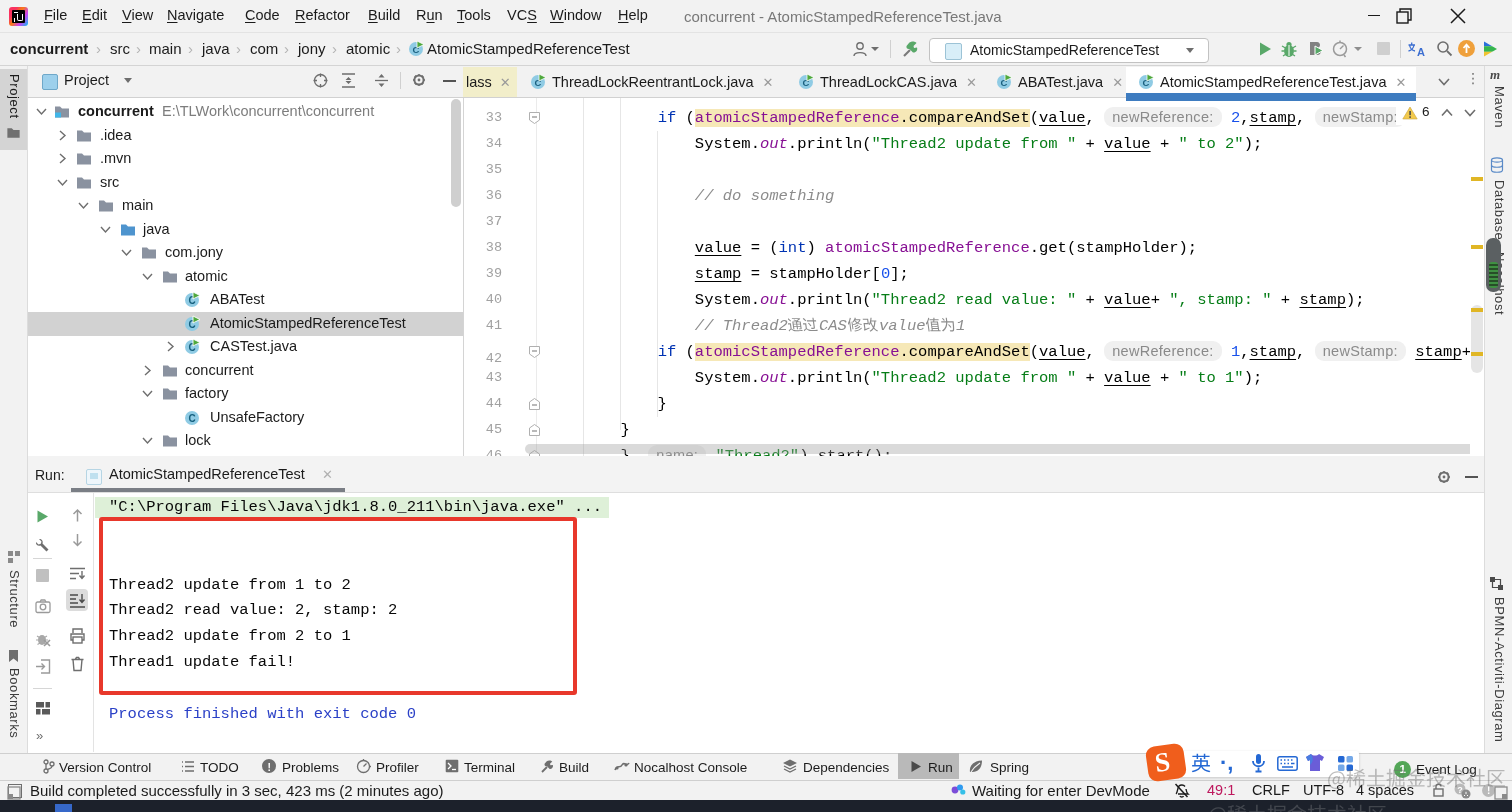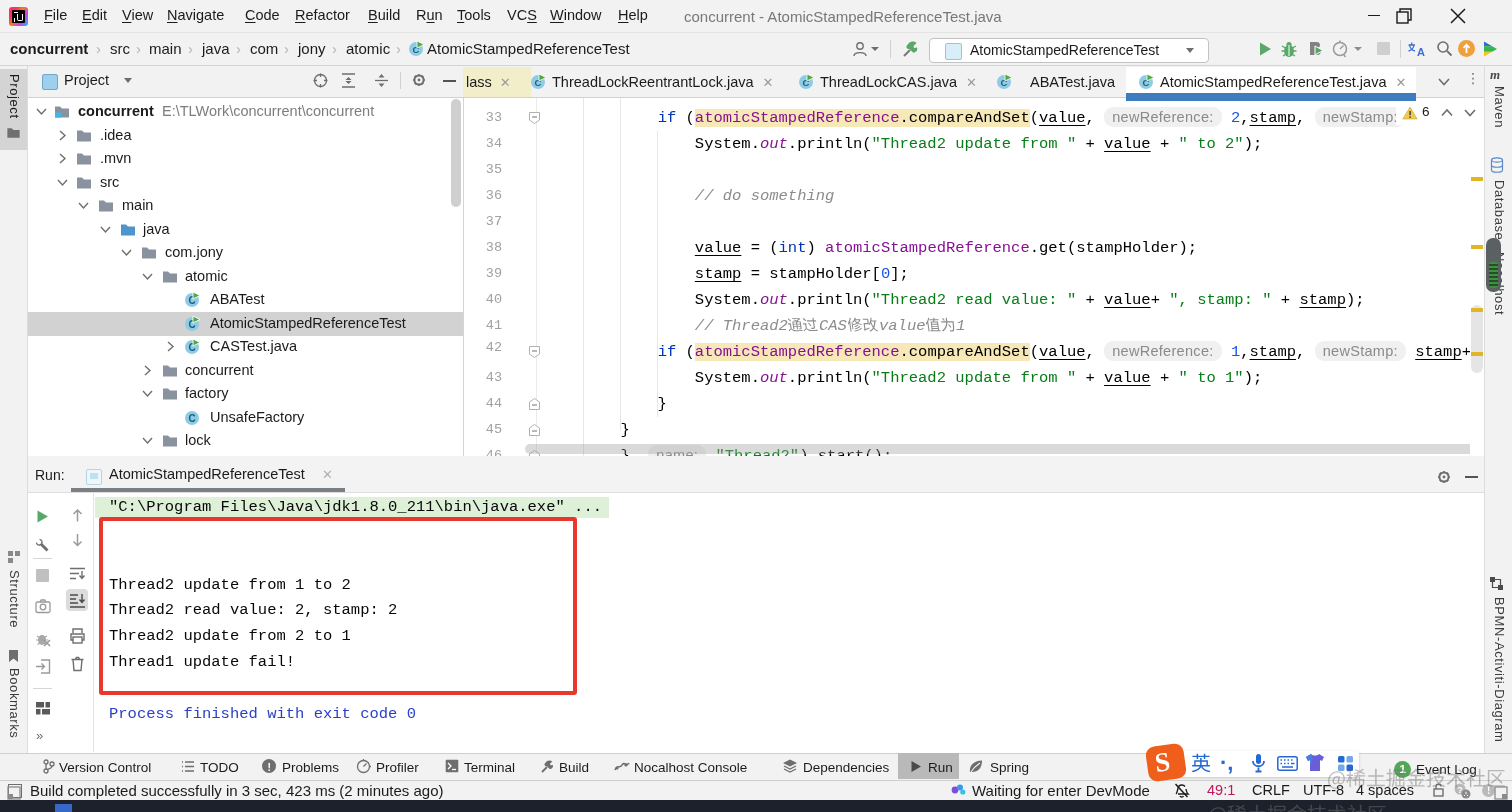--- a/index.html
+++ b/index.html
@@ -187,36 +187,36 @@
     <path d="M7.5 1 L4.5 4.5 H10.5 Z M7.5 14 L4.5 10.5 H10.5 Z" fill="#6e6e6e"></path>
   </svg>
 <div class="sep" style="left:400px;top:72px;height:17px"></div>
 <svg class="abs" style="left:411px;top:72px" width="16" height="16" viewBox="0 0 16 16">
     <circle cx="8" cy="8" r="4.6" fill="none" stroke="#6e6e6e" stroke-width="2"></circle>
     <circle cx="8" cy="8" r="1.4" fill="#6e6e6e"></circle>
     <path d="M8 2.2 V4 M8 12 V13.8 M2.2 8 H4 M12 8 H13.8 M3.9 3.9 L5.2 5.2 M10.8 10.8 L12.1 12.1 M12.1 3.9 L10.8 5.2 M5.2 10.8 L3.9 12.1" stroke="#6e6e6e" stroke-width="2.2"></path>
   </svg>
 <div class="abs" style="left:443px;top:80px;width:13px;height:1.6px;background:#545454"></div>
 
-<div class="abs tab" style="left:463px;width:68px;background:#f2eeca"><span style="margin-left:3px">lass</span><span class="tx" style="margin-left:8px">✕</span></div>
+<div class="abs tab" style="left:463px;width:54px;background:#f2eeca"><span style="margin-left:3px">lass</span><span class="tx" style="margin-left:8px">✕</span></div>
 <div class="abs tab" style="left:530px"><svg style="display:inline-block;vertical-align:-3px" width="16" height="16" viewBox="0 0 16 16">
       <circle cx="8" cy="8" r="7" fill="#8fcbe4"></circle>
       <text x="8" y="11.5" font-size="9.5" fill="#1a5f7e" text-anchor="middle" font-weight="bold" font-family="Liberation Sans">C</text>
       <path d="M9 0 L16 3.5 L9 7 Z" fill="#4fa83d" stroke="#fff" stroke-width="0.8"></path>
     </svg><span style="margin-left:6px">ThreadLockReentrantLock.java</span><span class="tx" style="margin-left:9px">✕</span></div>
 <div class="abs tab" style="left:798px"><svg style="display:inline-block;vertical-align:-3px" width="16" height="16" viewBox="0 0 16 16">
       <circle cx="8" cy="8" r="7" fill="#8fcbe4"></circle>
       <text x="8" y="11.5" font-size="9.5" fill="#1a5f7e" text-anchor="middle" font-weight="bold" font-family="Liberation Sans">C</text>
       <path d="M9 0 L16 3.5 L9 7 Z" fill="#4fa83d" stroke="#fff" stroke-width="0.8"></path>
     </svg><span style="margin-left:6px">ThreadLockCAS.java</span><span class="tx" style="margin-left:9px">✕</span></div>
 <div class="abs tab" style="left:996px"><svg style="display:inline-block;vertical-align:-3px" width="16" height="16" viewBox="0 0 16 16">
       <circle cx="8" cy="8" r="7" fill="#8fcbe4"></circle>
       <text x="8" y="11.5" font-size="9.5" fill="#1a5f7e" text-anchor="middle" font-weight="bold" font-family="Liberation Sans">C</text>
       <path d="M9 0 L16 3.5 L9 7 Z" fill="#4fa83d" stroke="#fff" stroke-width="0.8"></path>
-    </svg><span style="margin-left:18px">ABATest.java</span><span class="tx" style="margin-left:9px">✕</span></div>
+    </svg><span style="margin-left:6px">ABATest.java</span><span class="tx" style="margin-left:9px">✕</span></div>
 <div class="abs tab" style="left:1126px;width:290px;background:#fff"></div>
 <div class="abs tab" style="left:1138px"><svg style="display:inline-block;vertical-align:-3px" width="16" height="16" viewBox="0 0 16 16">
       <circle cx="8" cy="8" r="7" fill="#8fcbe4"></circle>
       <text x="8" y="11.5" font-size="9.5" fill="#1a5f7e" text-anchor="middle" font-weight="bold" font-family="Liberation Sans">C</text>
       <path d="M9 0 L16 3.5 L9 7 Z" fill="#4fa83d" stroke="#fff" stroke-width="0.8"></path>
     </svg><span style="margin-left:6px">AtomicStampedReferenceTest.java</span><span class="tx" style="margin-left:9px">✕</span></div>
 <div class="abs" style="left:1126px;top:93px;width:290px;height:8px;background:#3e7cc0"></div>
 <svg class="abs" style="left:1437px;top:76px" width="14" height="12" viewBox="0 0 14 12">
     <path d="M2 3 L7 8.5 L12 3" fill="none" stroke="#6e6e6e" stroke-width="1.6"></path>
   </svg>
@@ -387,21 +387,21 @@
  <div class="abs" style="left:193px;top:33px;width:1px;height:286px;background:#e6e6e6"></div>
  <div class="ln" style="left:0;top:7px">33</div>
     <div class="ln" style="left:0;top:33px">34</div>
  <div class="ln" style="left:0;top:59px">35</div>
     <div class="ln" style="left:0;top:85px">36</div>
  <div class="ln" style="left:0;top:111px">37</div>
     <div class="ln" style="left:0;top:137px">38</div>
  <div class="ln" style="left:0;top:163px">39</div>
     <div class="ln" style="left:0;top:189px">40</div>
  <div class="ln" style="left:0;top:215px">41</div>
-    <div class="ln" style="left:0;top:237px">42</div>
+    <div class="ln" style="left:0;top:248px">42</div>
  <div class="ln" style="left:0;top:267px">43</div>
     <div class="ln" style="left:0;top:293px">44</div>
  <div class="ln" style="left:0;top:319px">45</div>
     <div class="ln" style="left:0;top:345px">46</div>
  <svg class="abs" style="left:64px;top:13px" width="13" height="14" viewBox="0 0 13 14">
       <path d="M1.5 1.5 H11.5 V9 L6.5 12.5 L1.5 9 Z" fill="#fff" stroke="#b0b0b0"></path>
       <path d="M4 6 H9" stroke="#8a8a8a" stroke-width="1.2"></path>
     </svg>
  <svg class="abs" style="left:64px;top:247px" width="13" height="14" viewBox="0 0 13 14">
       <path d="M1.5 1.5 H11.5 V9 L6.5 12.5 L1.5 9 Z" fill="#fff" stroke="#b0b0b0"></path>

